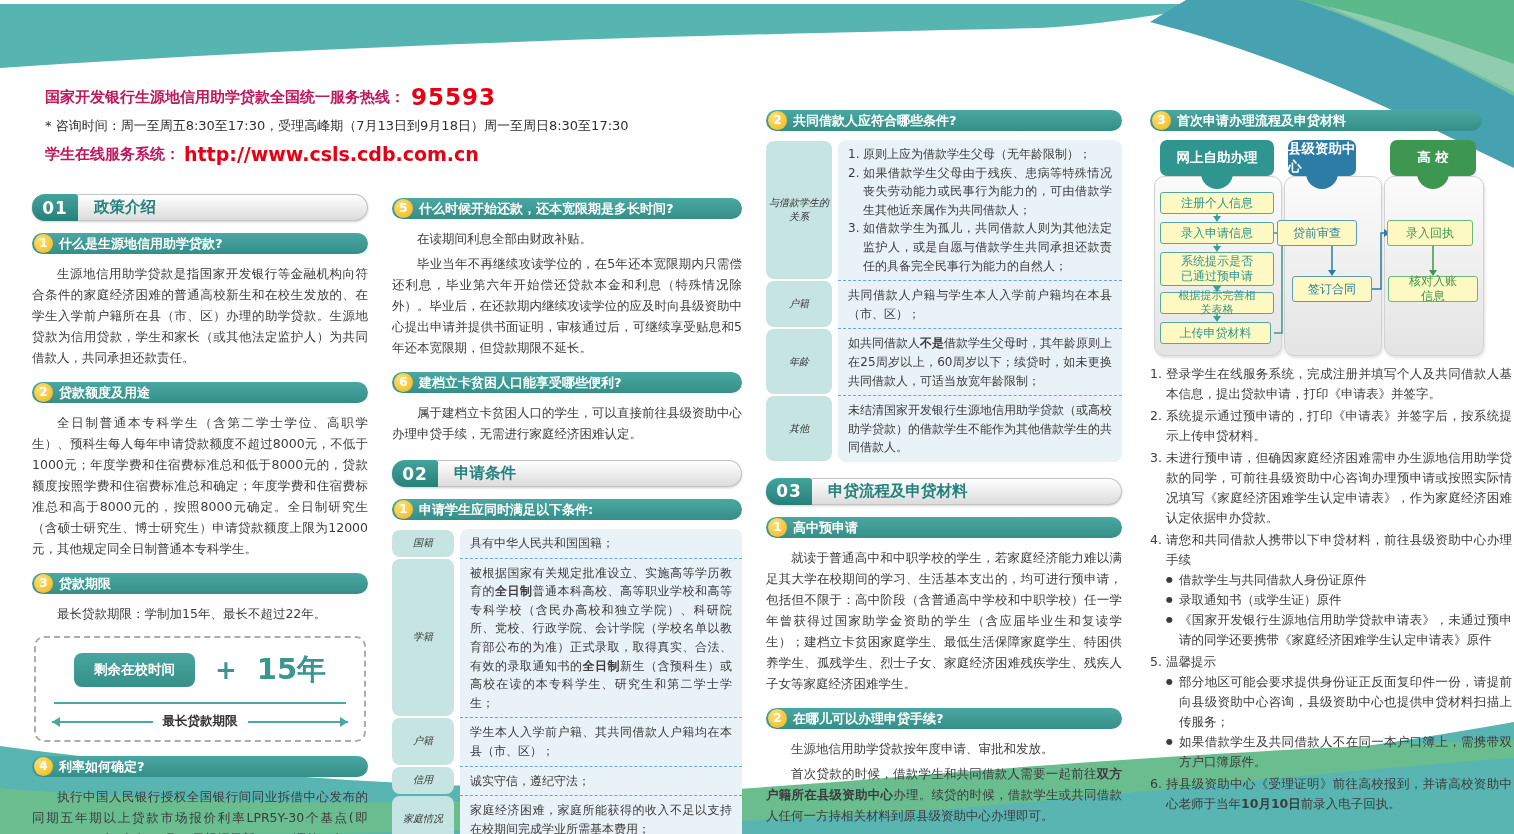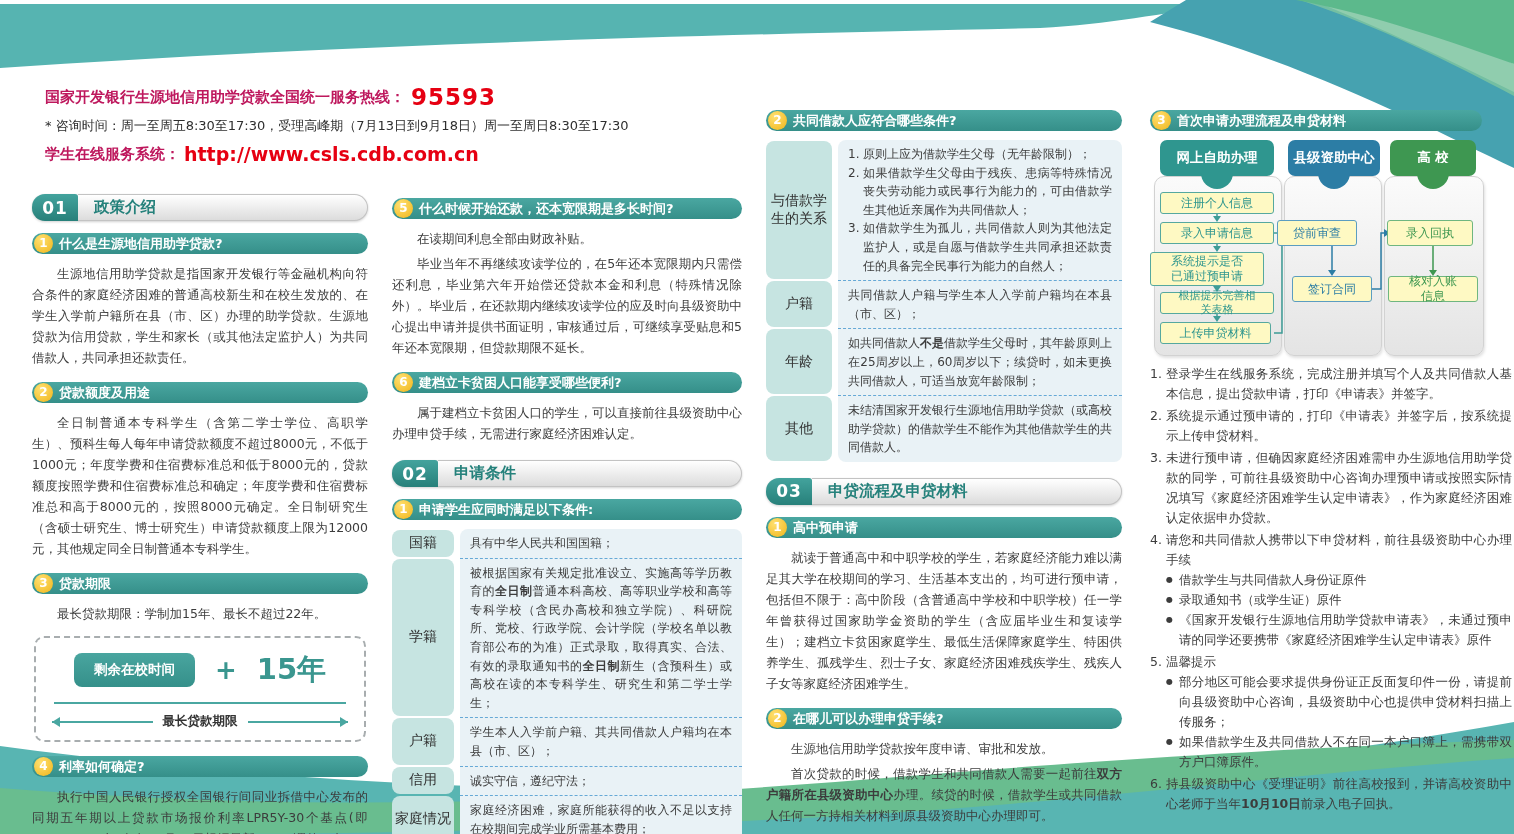--- a/index.html
+++ b/index.html
@@ -37,46 +37,46 @@
   .dgline{height:2px;background:#4aa7a1;margin:12px 2px 9px;}
   .dgax{display:flex;align-items:center;font-size:12.5px;font-weight:bold;color:#333;}
   .axl,.axr{flex:1;height:2px;background:#4aa7a1;position:relative;}
   .axl{margin-right:10px;}
   .axr{margin-left:10px;}
   .axl::before{content:"";position:absolute;left:0;top:-4px;border-top:5px solid transparent;border-bottom:5px solid transparent;border-right:8px solid #4aa7a1;}
   .axr::after{content:"";position:absolute;right:0;top:-4px;border-top:5px solid transparent;border-bottom:5px solid transparent;border-left:8px solid #4aa7a1;}
   
   .tbl{margin-top:2px;}
   .trow{display:flex;align-items:stretch;}
-  .tlab{flex:0 0 58px;margin:1px 6px 1px 0;background:#c6e4e1;border-radius:8px;display:flex;align-items:center;justify-content:center;text-align:center;font-size:14px;color:#333;padding:3px 2px;}
+  .tlab{flex:0 0 58px;margin:1px 6px 1px 0;background:#c6e4e1;border-radius:8px;display:flex;align-items:center;justify-content:center;text-align:center;font-size:10px;color:#333;padding:3px 2px;font-style:italic;}
   .tbl2 .tlab{flex-basis:62px;}
   .tcell{flex:1;background:#e9f2f6;padding:5px 10px;font-size:12px;line-height:1.55;color:#3c3c3c;text-align:justify;}
   .trow:first-child .tcell{border-radius:8px 8px 0 0;}
   .trow:last-child .tcell{border-radius:0 0 8px 8px;}
   .trow + .trow .tcell{border-top:1px dashed #66a9d6;}
   .ri{position:relative;padding-left:15px;}
   .ri .rn{position:absolute;left:0;top:0;}
   
   .flow{position:relative;height:218px;margin:2px 0 6px 0;}
   .fpanel{position:absolute;top:36px;height:178px;background:linear-gradient(180deg,#fbfbfb,#e4e4e4);border:1px solid #d2d2d2;border-radius:10px;box-shadow:1px 2px 3px rgba(0,0,0,0.12);}
   .pl1{left:4px;width:126px;}
   .pl2{left:134px;width:96px;}
   .pl3{left:234px;width:98px;}
   .ftab{position:absolute;top:0;height:36px;border-radius:7px;color:#fff;font-weight:bold;font-size:13.5px;display:flex;align-items:center;justify-content:center;z-index:2;}
   .ftab::after{content:"";position:absolute;bottom:-13px;left:50%;transform:translateX(-50%);width:32px;height:26px;border-radius:0 0 16px 16px;background:inherit;}
   .t1{left:10px;width:114px;background:#2f968f;}
-  .t2{left:138px;width:92px;background:#2c7da5;}
+  .t2{left:138px;width:68px;background:#2c7da5;}
   .t3{left:240px;width:86px;background:#3e9751;}
   .fbox{position:absolute;background:#fef9c3;border:1.5px solid;border-radius:3px;display:flex;align-items:center;justify-content:center;text-align:center;font-size:12px;line-height:1.25;padding:1px 15px;z-index:2;box-sizing:border-box;}
   .c1{border-color:#55a89f;color:#2f968f;}
   .c2{border-color:#5b9dc1;color:#2c7da5;}
   .c3{border-color:#6fb680;color:#3e9751;}
   .b11{left:10px;top:52px;width:114px;height:22px;}
   .b12{left:10px;top:82px;width:114px;height:22px;}
-  .b13{left:0;top:112px;width:114px;height:34px;}
+  .b13{left:10px;top:112px;width:114px;height:34px;}
   .b14{left:10px;top:152px;width:114px;height:22px;font-size:11px;}
   .b15{left:10px;top:182px;width:111px;height:22px;}
   .b21{left:127px;top:80px;width:80px;height:26px;}
   .b22{left:142px;top:136px;width:80px;height:26px;}
   .b31{left:237px;top:80px;width:86px;height:26px;}
   .b32{left:238px;top:136px;width:90px;height:26px;}
   .fsvg{position:absolute;left:0;top:0;z-index:1;}
   
   .steps{font-size:12.5px;color:#3c3c3c;line-height:1.6;}
   .step{position:relative;padding-left:16px;margin-bottom:2px;text-align:justify;}

